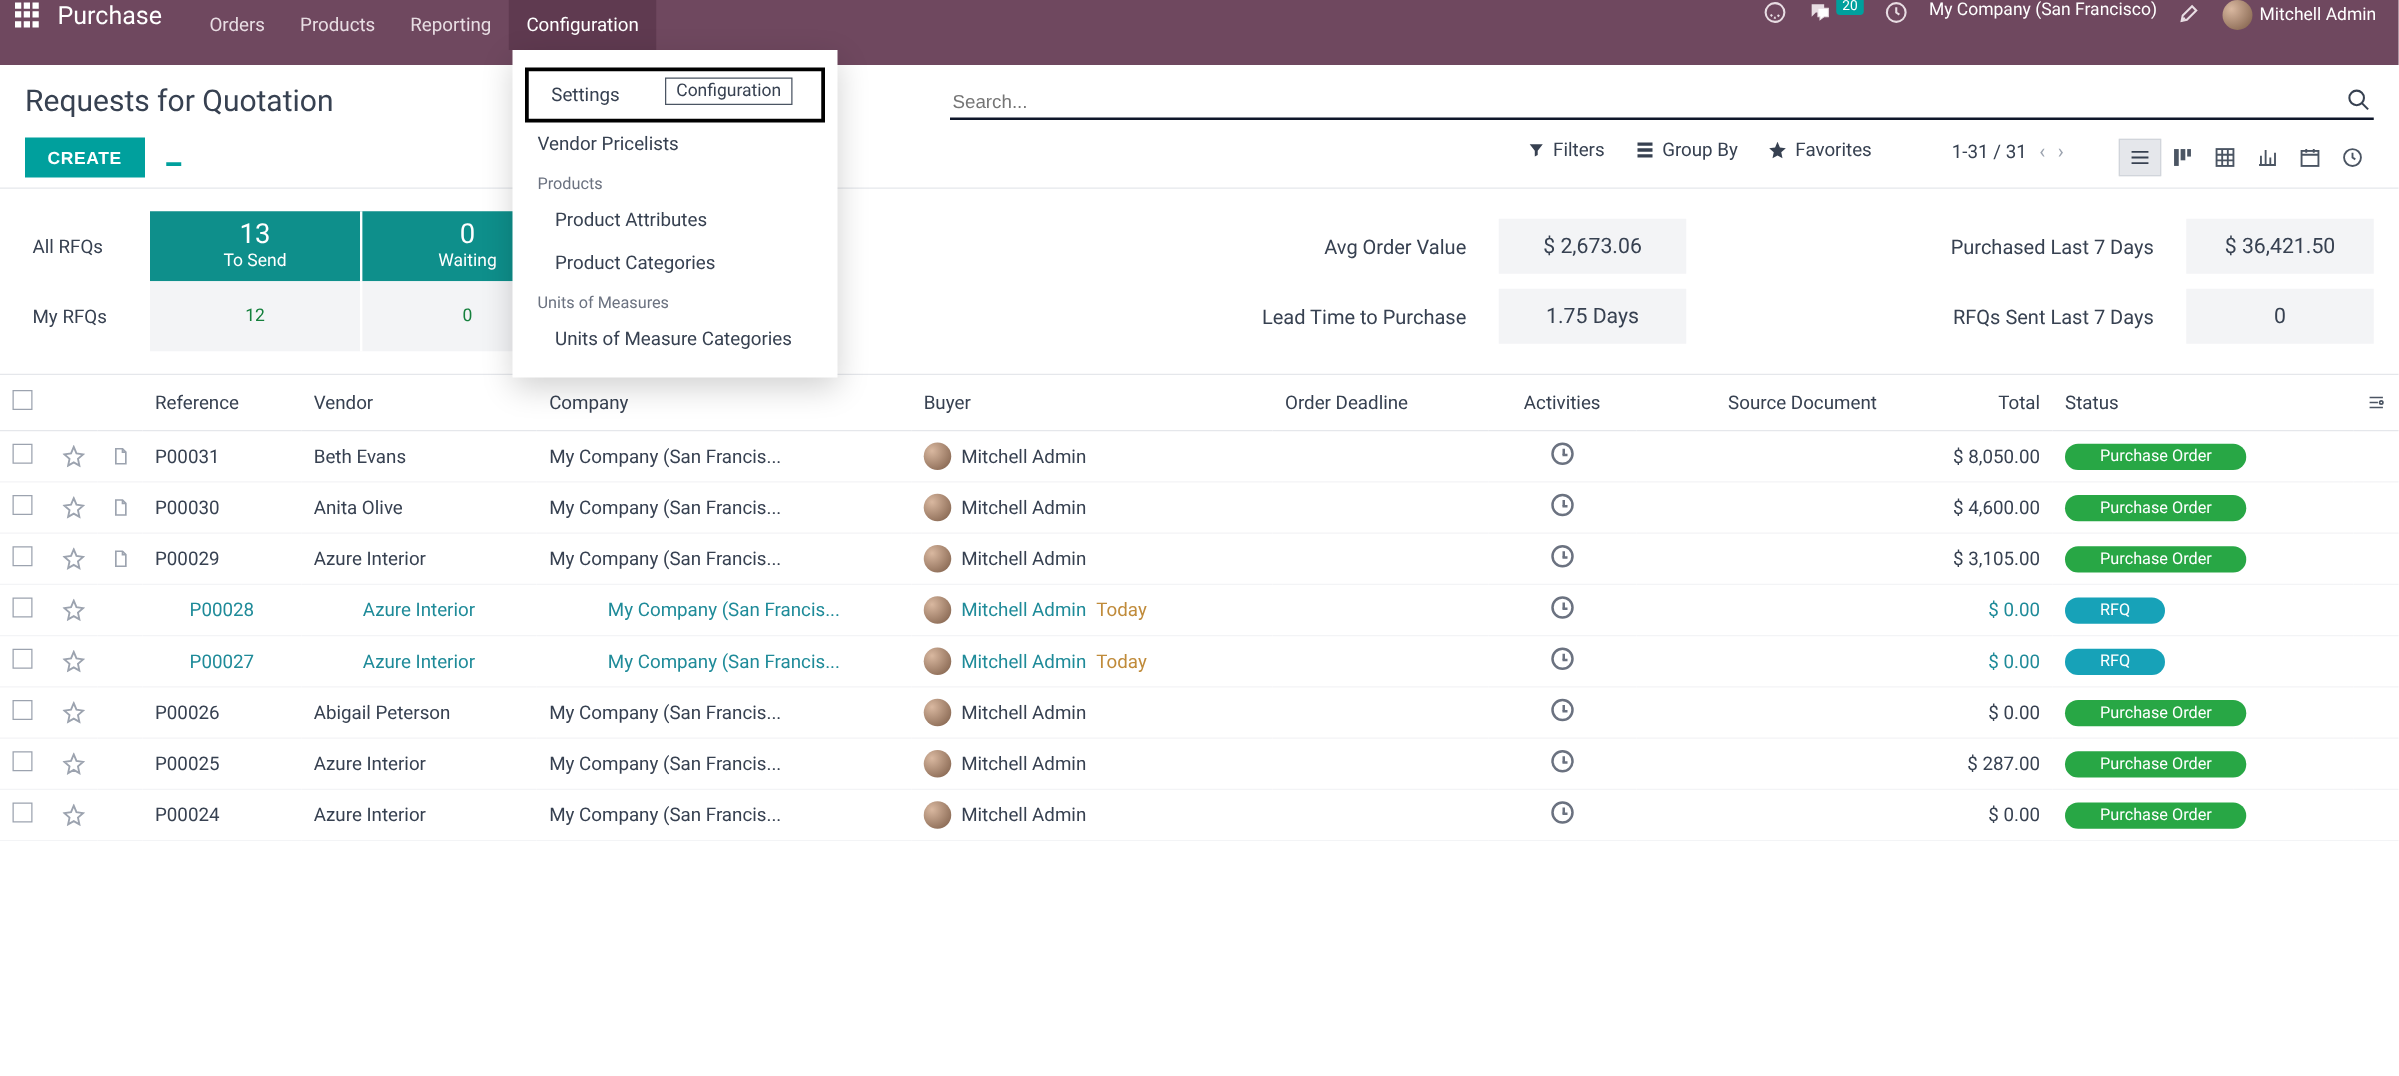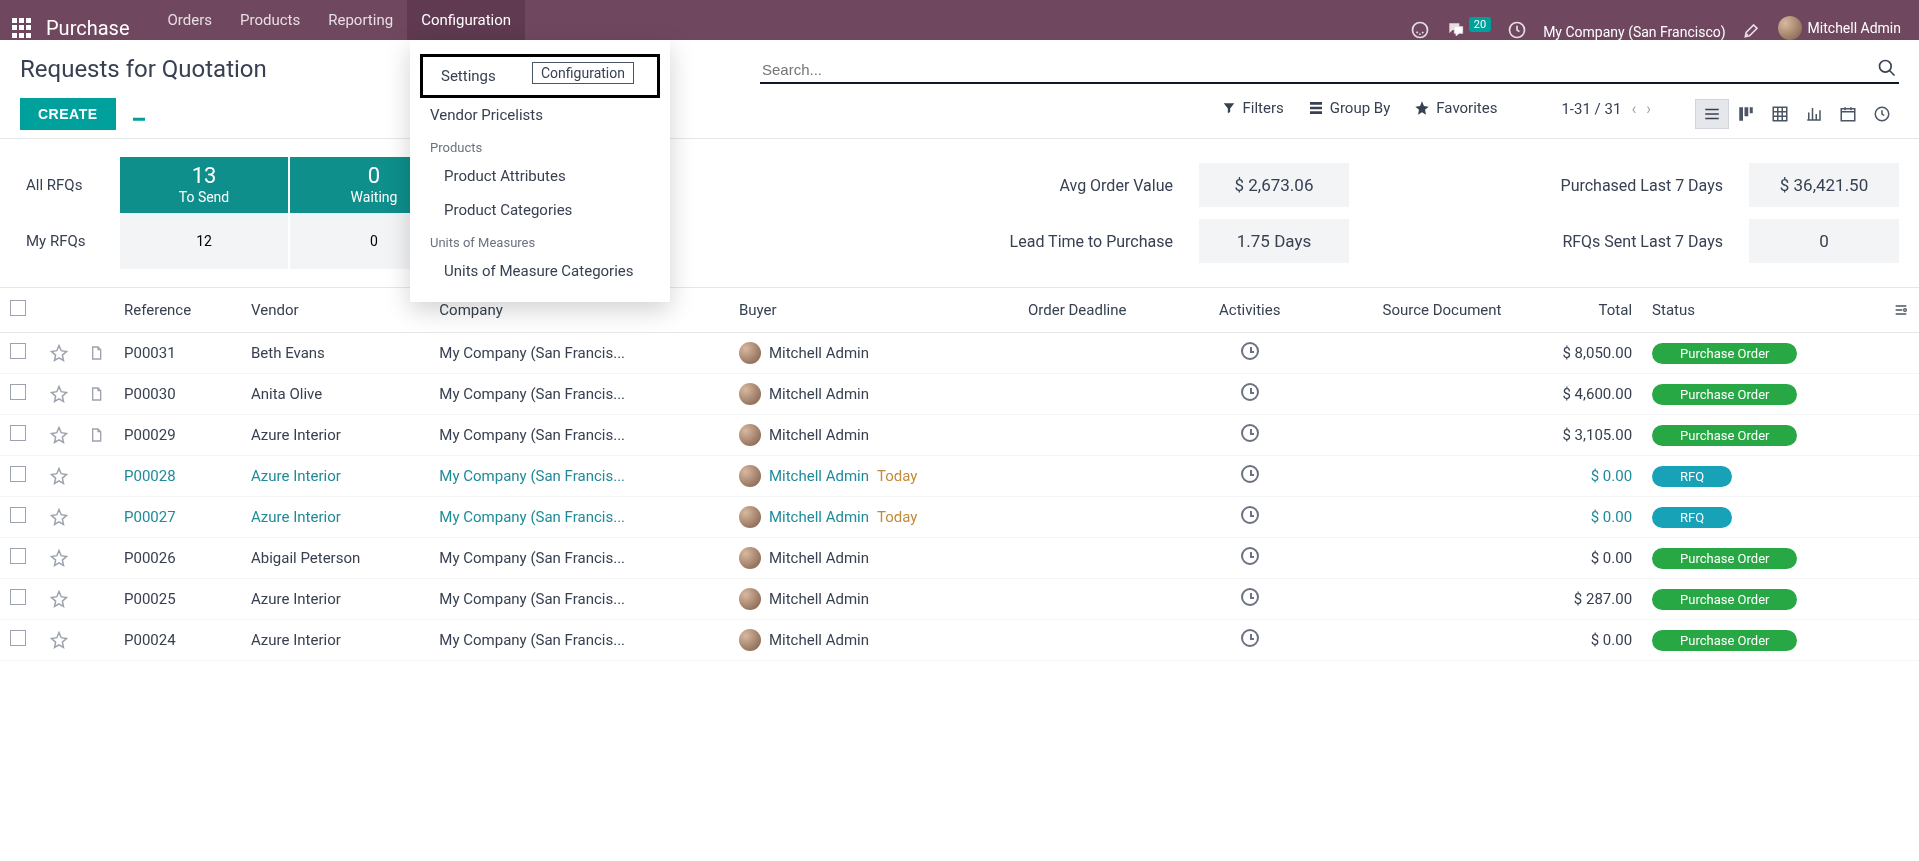--- a/index.html
+++ b/index.html
@@ -1,19 +1,19 @@
 <!DOCTYPE html>
 <html><head>
 <meta charset="utf-8">
 <style>
   * { box-sizing: border-box; margin: 0; padding: 0; }
   body { font-family: -apple-system, BlinkMacSystemFont, "Segoe UI", Roboto, sans-serif; font-size: 14px; color: #374151; background: #fff; }
 
   
-  .topnav { background: #6f485f; height: 40px; display: flex; align-items: flex-end; padding: 0 10px; color: #fff; }
+  .topnav { background: #6f485f; height: 52px; display: flex; align-items: flex-start; padding: 0 10px; color: #fff; }
   .topnav .apps-icon { width: 24px; height: 24px; display: flex; flex-wrap: wrap; gap: 2px; padding: 2px; cursor: pointer; }
   .topnav .apps-icon span { width: 5px; height: 5px; background: #fff; }
   .topnav .app-name { font-size: 20px; font-weight: 400; margin-left: 12px; margin-right: 24px; }
   .topnav .nav-item { padding: 0 14px; height: 40px; display: flex; align-items: center; cursor: pointer; font-size: 15px; color: #e8dde3; }
   .topnav .nav-item.active { background: #5f3a50; color: #fff; }
   .topnav .spacer { flex: 1; }
   .topnav .right-item { margin: 0 8px; display: flex; align-items: center; cursor: pointer; }
   .topnav .badge { background: #00a09d; color: #fff; font-size: 11px; padding: 1px 5px; border-radius: 3px; margin-left: 3px; position: relative; top: -6px; }
   .topnav .avatar { width: 24px; height: 24px; border-radius: 50%; background: radial-gradient(circle at 30% 30%, #d9b8a0, #7a5a45); margin-right: 6px; }
 
@@ -44,21 +44,21 @@
   .view-btn { width: 34px; height: 30px; display: flex; align-items: center; justify-content: center; cursor: pointer; color: #4b5563; border: 1px solid transparent; }
   .view-btn.active { background: #e5e7eb; border-color: #d1d5db; }
 
   
   .dash { display: flex; padding: 18px 20px 18px 20px; gap: 15px; align-items: stretch; border-bottom: 1px solid #e5e7eb; }
   .dash-left { display: grid; grid-template-columns: 100px 170px 170px 170px; }
   .dash-left .lbl { display: flex; align-items: center; font-size: 15px; color: #374151; padding: 0 6px; height: 56px; cursor: pointer; }
   .dash-card { background: #0e8f8b; color: #ffffff; height: 56px; display: flex; flex-direction: column; align-items: center; justify-content: center; border-right: 2px solid #fff; cursor: pointer; }
   .dash-card .big { font-size: 22px; line-height: 1; }
   .dash-card .sub { font-size: 14px; margin-top: 2px; }
-  .dash-left .plain { background: #f3f4f6; height: 56px; display: flex; align-items: center; justify-content: center; color: #000000; border-right: 2px solid #fff; }
+  .dash-left .plain { background: #f3f4f6; height: 56px; display: flex; align-items: center; justify-content: center; color: #15803d; border-right: 2px solid #fff; }
 
   .dash-right { flex: 1; display: grid; grid-template-columns: 1fr 150px 1fr 150px; gap: 0 16px; align-items: center; padding-left: 170px; }
   .dash-right .klabel { text-align: right; font-size: 16px; color: #374151; padding-right: 10px; height: 56px; display:flex; align-items:center; justify-content:flex-end; }
   .dash-right .kval { background: #f3f4f6; height: 44px; display: flex; align-items: center; justify-content: center; font-size: 17px; color: #374151; margin: 6px 0; }
 
   
   table { width: 100%; border-collapse: collapse; }
   th { text-align: left; font-weight: 400; font-size: 15px; color: #374151; padding: 12px 10px; border-bottom: 1px solid #e5e7eb; }
   th.right, td.right { text-align: right; }
   td { padding: 9px 10px; border-bottom: 1px solid #f3f4f6; font-size: 15px; color: #374151; vertical-align: middle; }
@@ -66,21 +66,21 @@
   .star { color: #9ca3af; cursor: pointer; }
   .doc-icon { color: #9ca3af; cursor: pointer; font-size: 14px; }
   .buyer-cell { display: flex; align-items: center; gap: 8px; }
   .mini-avatar { width: 22px; height: 22px; border-radius: 50%; background: radial-gradient(circle at 30% 30%, #d9b8a0, #7a5a45); flex-shrink: 0; }
   .clock { width: 18px; height: 18px; border: 2px solid #6b7280; border-radius: 50%; position: relative; display: inline-block; cursor: pointer; }
   .clock::before { content: ''; position: absolute; top: 3px; left: 7px; width: 2px; height: 5px; background: #6b7280; }
   .clock::after { content: ''; position: absolute; top: 7px; left: 7px; width: 4px; height: 2px; background: #6b7280; }
   .status-tag { display: inline-block; padding: 3px 28px; border-radius: 12px; color: #fff; font-size: 13px; }
   .status-po { background: #28a745; }
   .status-rfq { background: #17a2b8; }
-  .link { color: #1f8b99; }
+  .link { color: #1f8b99; text-align: center; }
   .deadline-today { color: #c08b3a; }
   .opt-icon { color: #4b5563; cursor: pointer; }
 
   svg { display: block; }
 </style>
 </head>
 <body>
 
 <div class="topnav">
   <div class="apps-icon">

